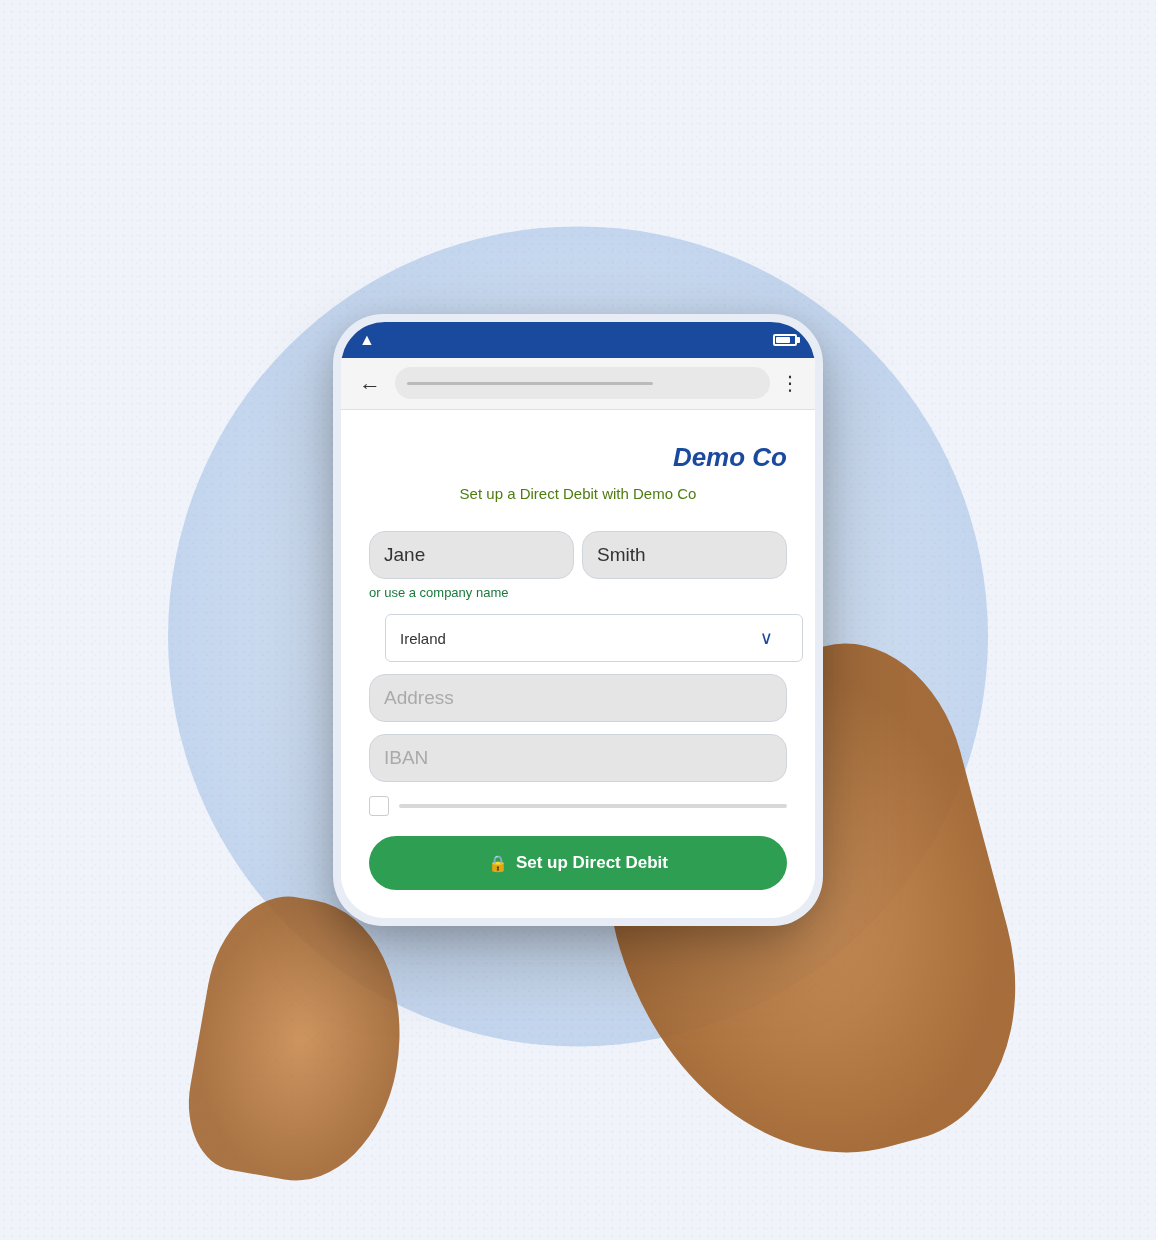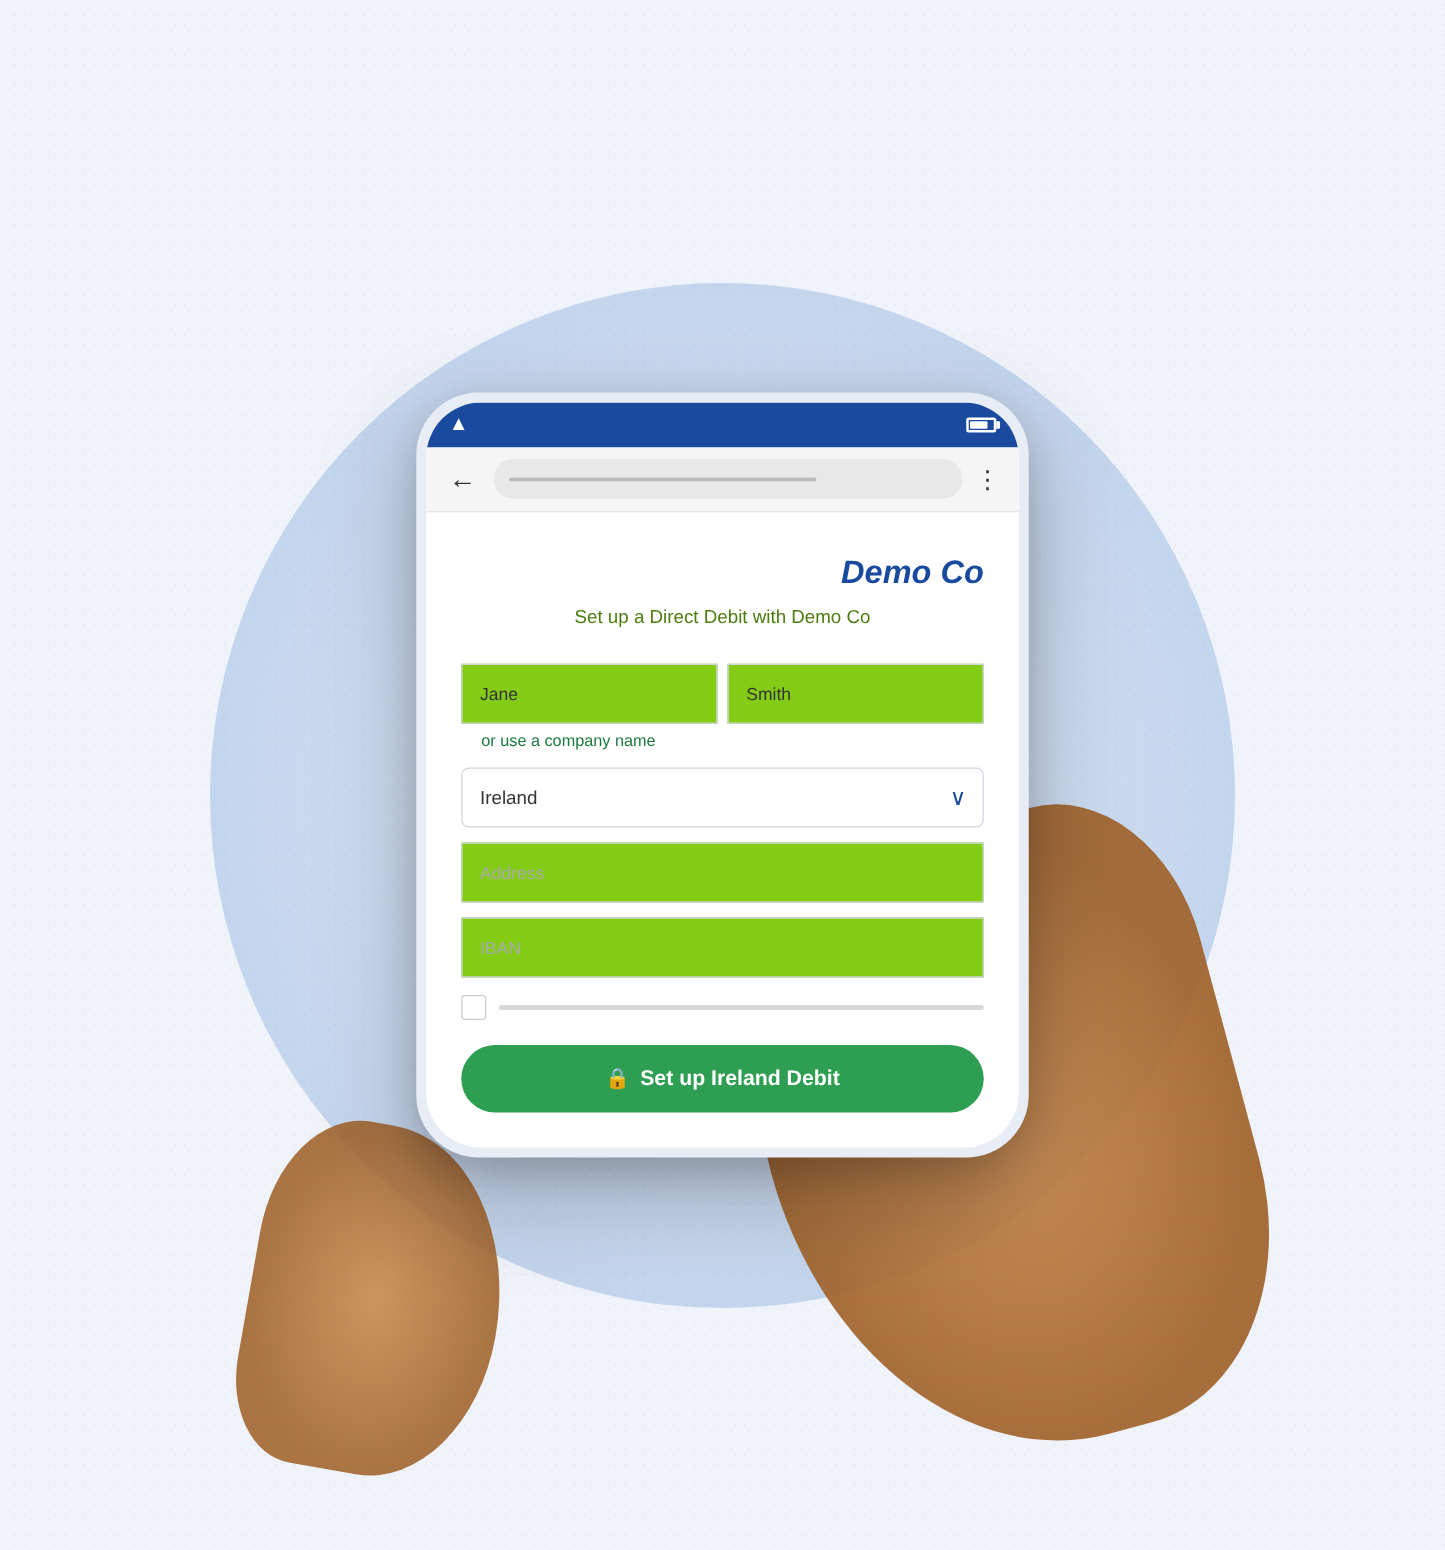--- a/index.html
+++ b/index.html
@@ -209,40 +209,39 @@
     .name-row {
       display: flex;
       gap: 8px;
       margin-bottom: 6px;
     }
 
     .input-field {
       width: 100%;
       height: 48px;
       border: 1.5px solid #d0d5dd;
-      border-radius: 0;
+      border-radius: 16px;
       padding: 0 14px;
-      font-size: 14px;
+      font-size: 19px;
       color: #333;
-      background: #84cc16;
+      background: #e5e5e5;
       outline: none;
     }
 
     .input-field::placeholder {
       color: #aaa;
     }
 
     .company-link {
       color: #1a7a3e;
       font-size: 13px;
       text-decoration: none;
       display: block;
       margin-bottom: 14px;
       cursor: pointer;
-      margin-left: 16px;
     }
 
     .form-row {
       margin-bottom: 12px;
     }
 
     .select-wrapper {
       position: relative;
       width: 100%;
     }
@@ -252,20 +251,21 @@
       height: 48px;
       border: 1.5px solid #d0d5dd;
       border-radius: 6px;
       padding: 12px 14px;
       font-size: 15px;
       color: #333;
       background: white;
       appearance: none;
       outline: none;
       cursor: pointer;
+      margin-left: 16px;
     }
 
     .select-chevron {
       position: absolute;
       right: 14px;
       top: 50%;
       transform: translateY(-50%);
       font-size: 18px;
       color: #1a4a9e;
       pointer-events: none;
@@ -375,19 +375,19 @@
           <input class="input-field" type="text" placeholder="IBAN" style="">
         </div>
 
         <div class="checkbox-row">
           <div class="checkbox-box"></div>
           <div class="checkbox-line"></div>
         </div>
 
         <button class="submit-btn">
           <span class="lock-icon">🔒</span>
-          <span>Set up Ireland Debit</span>
+          <span>Set up Direct Debit</span>
         </button>
 
       </div>
     </div>
   </div>
 </div>
 
 </body></html>

